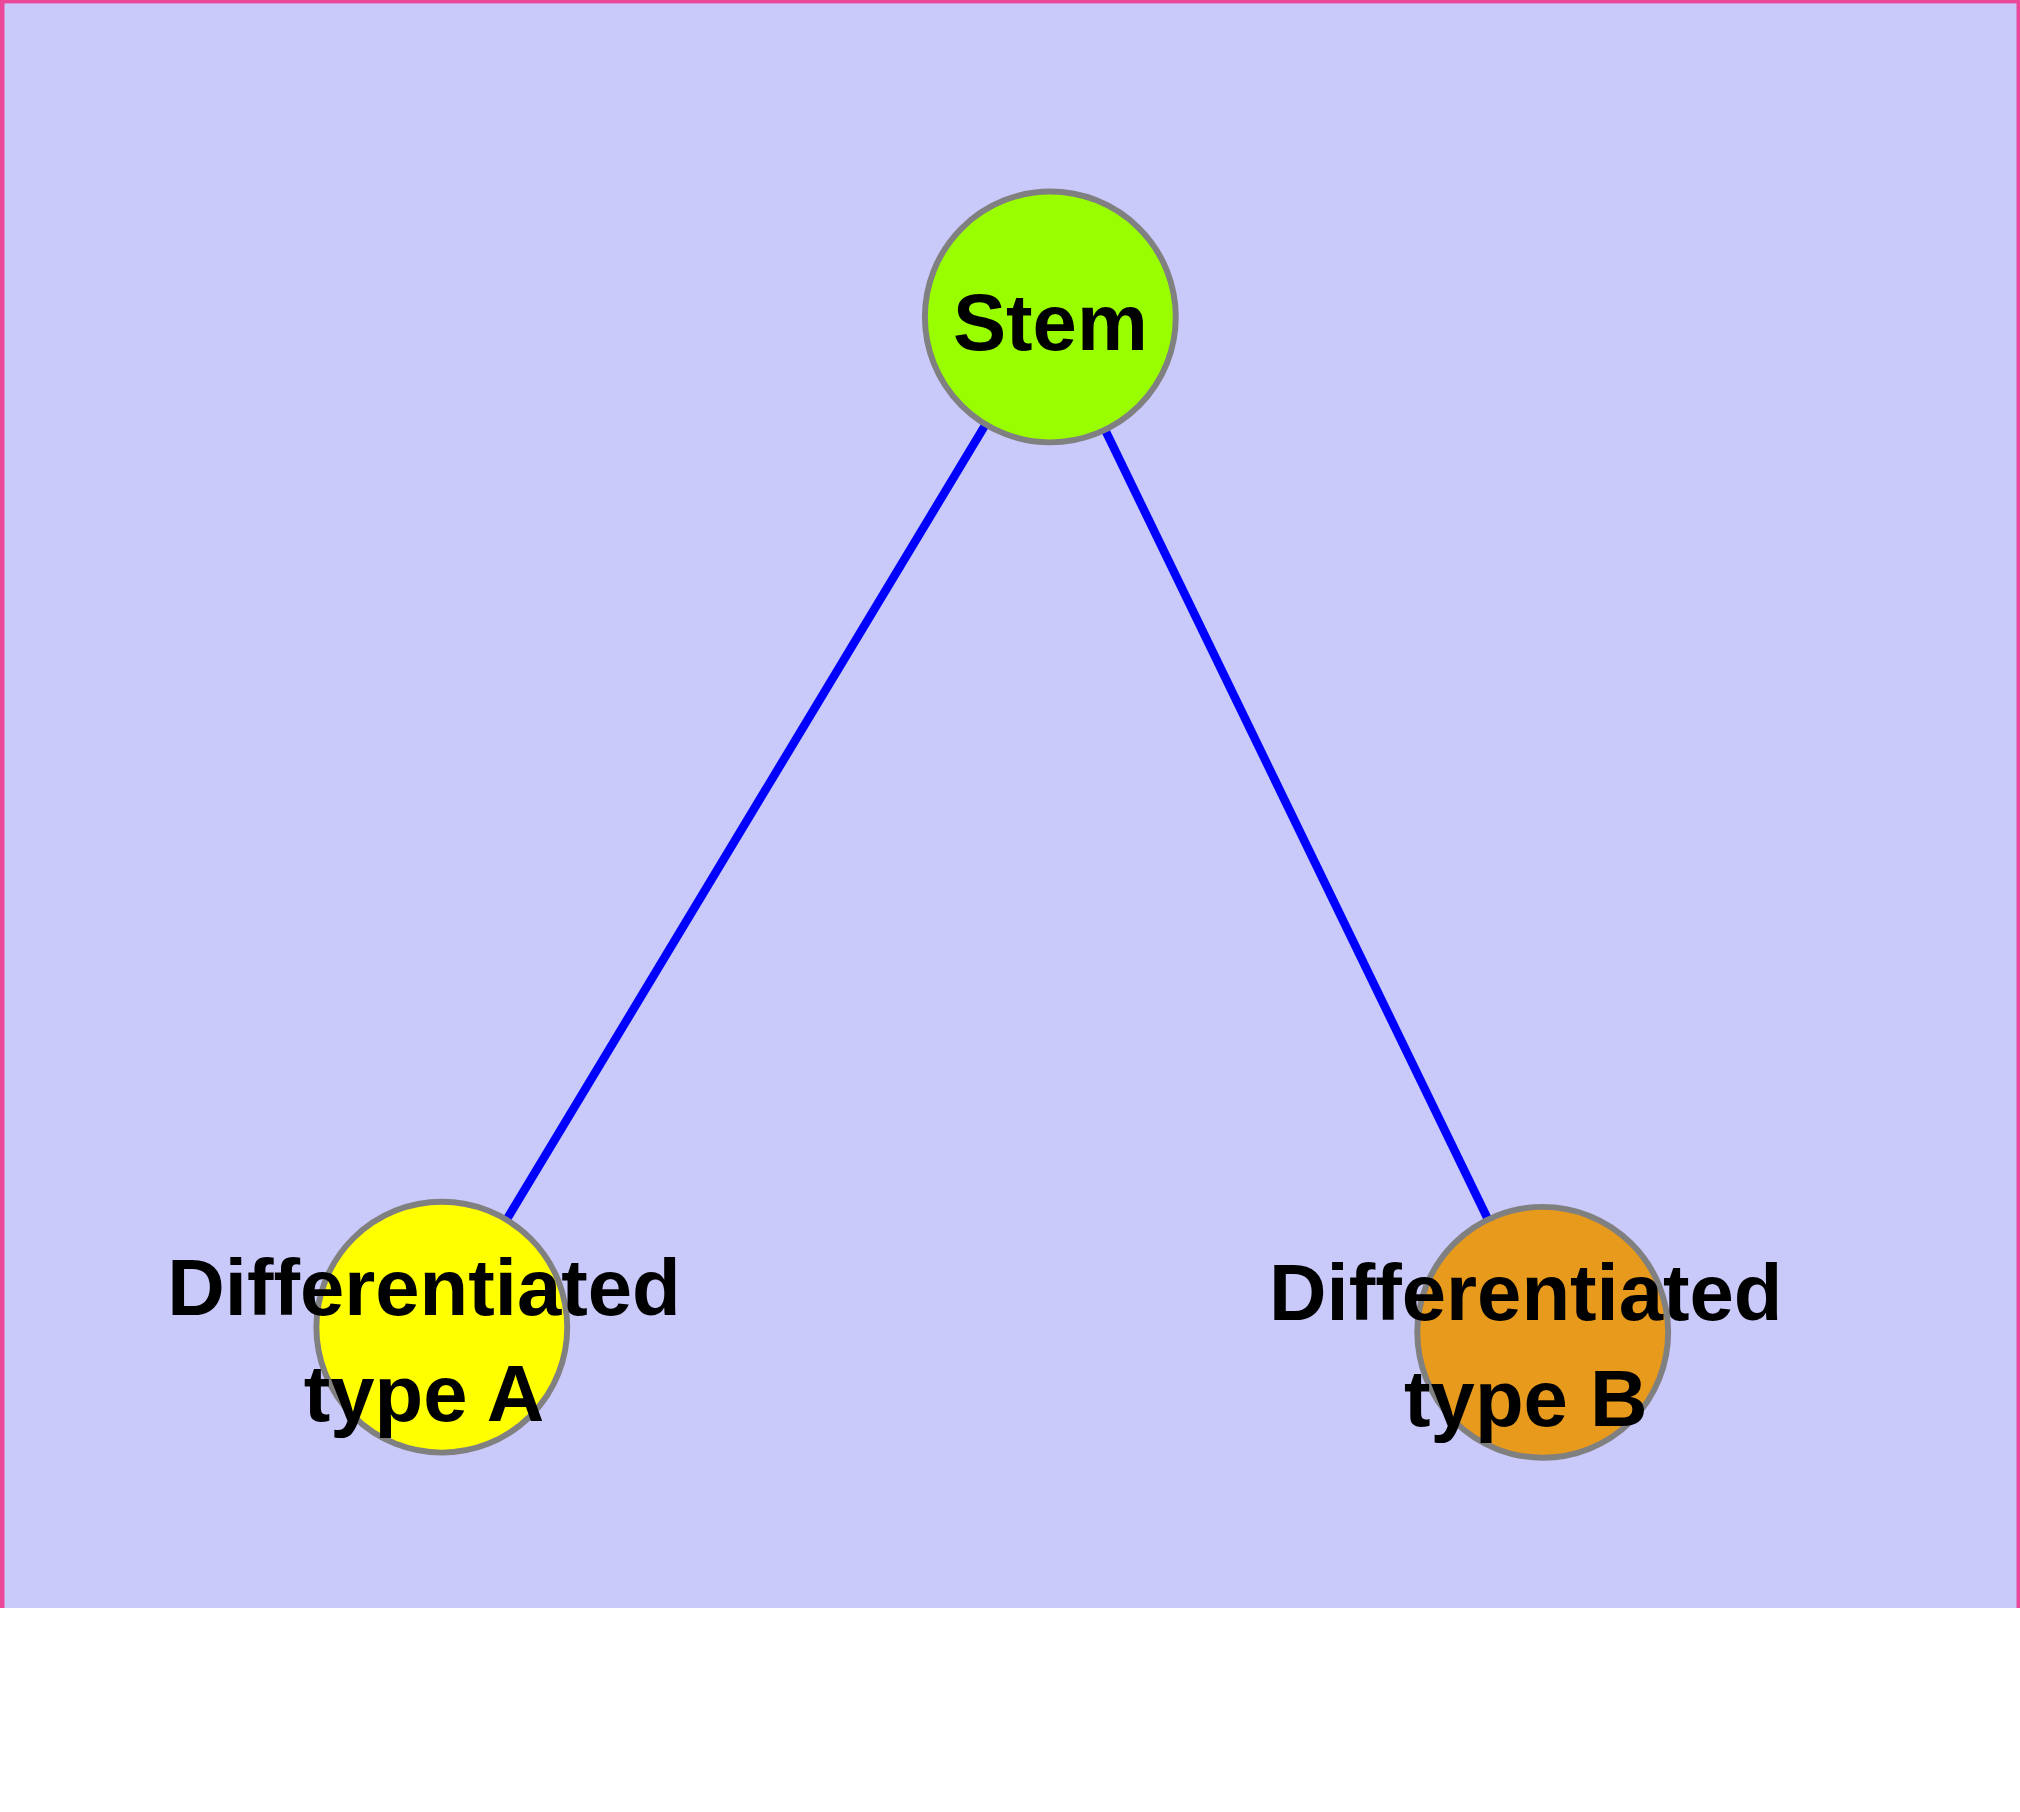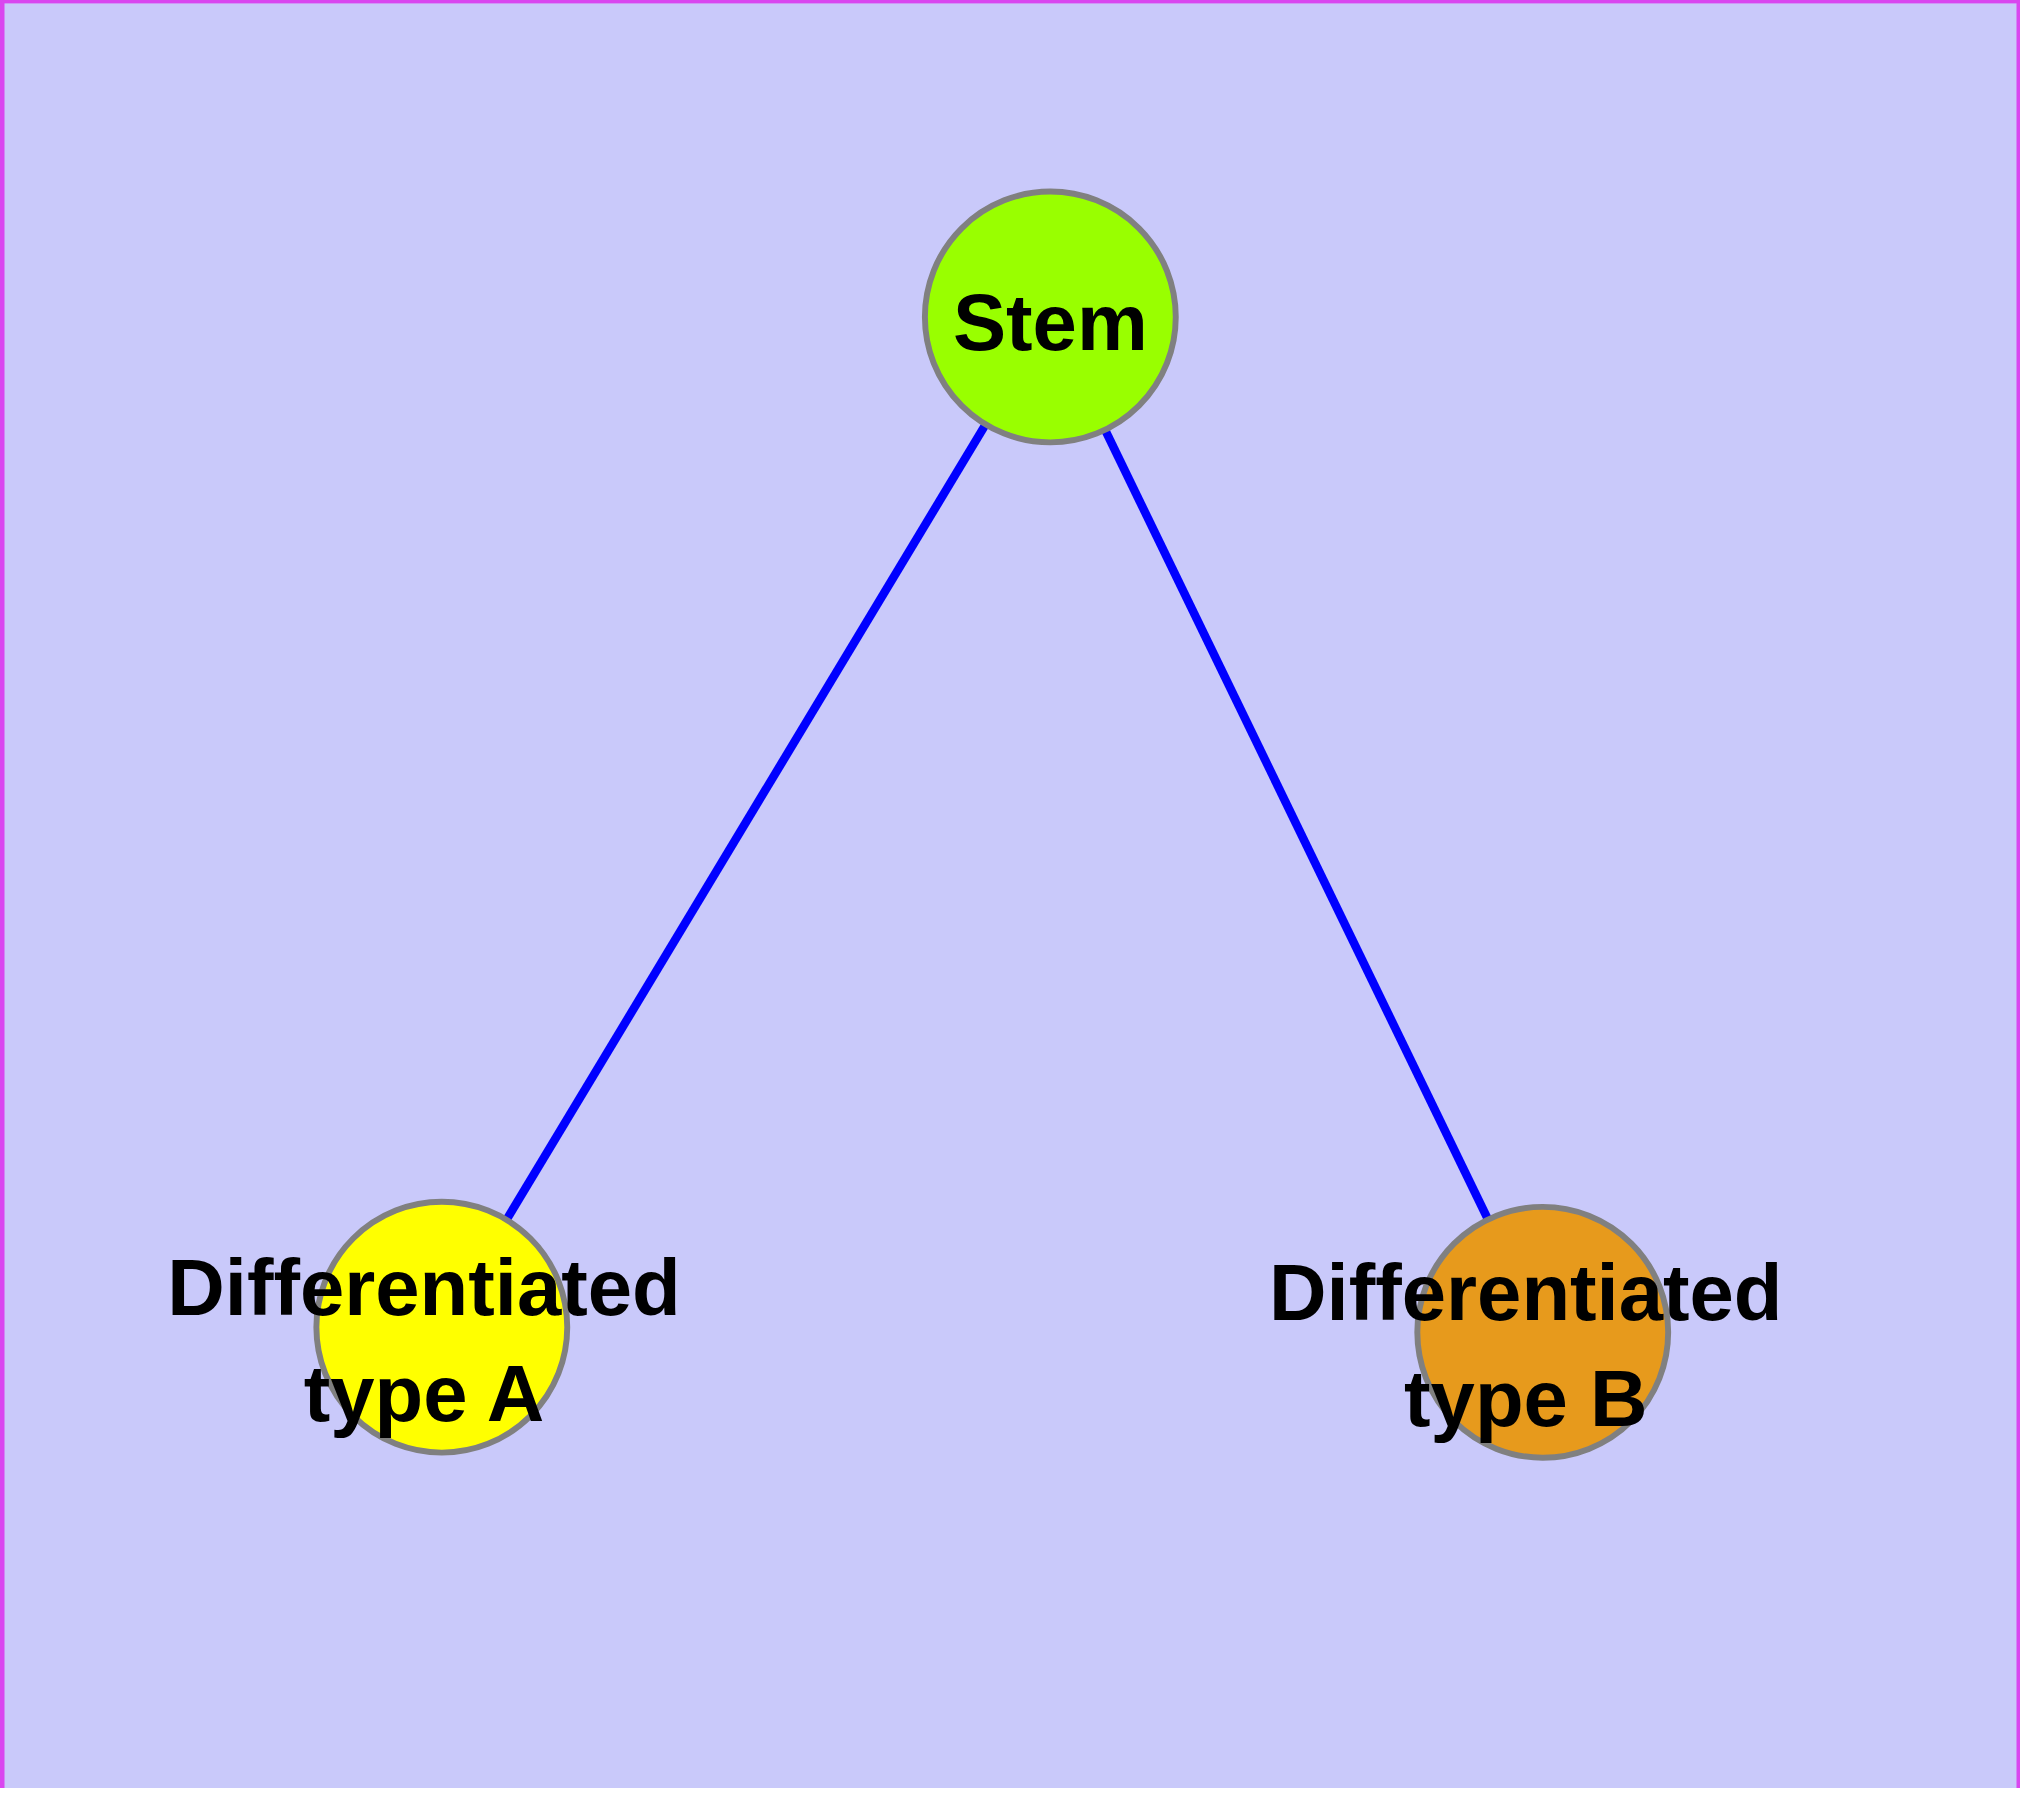--- a/index.html
+++ b/index.html
@@ -6,23 +6,23 @@
     margin: 0;
     padding: 0;
     width: 2021px;
     height: 1812px;
     background: #ffffff;
     font-family: "Liberation Sans", sans-serif;
   }
   .stage {
     position: relative;
     width: 2021px;
-    height: 1788px;
+    height: 1608px;
     overflow: hidden;
-    background: #d946ef;
+    background: #ec4899;
   }
   svg#diagram {
     position: absolute;
     inset: 0;
     width: 2021px;
     height: 1812px;
     display: block;
   }
   text.node-label {
     font-family: "Liberation Sans", sans-serif;

